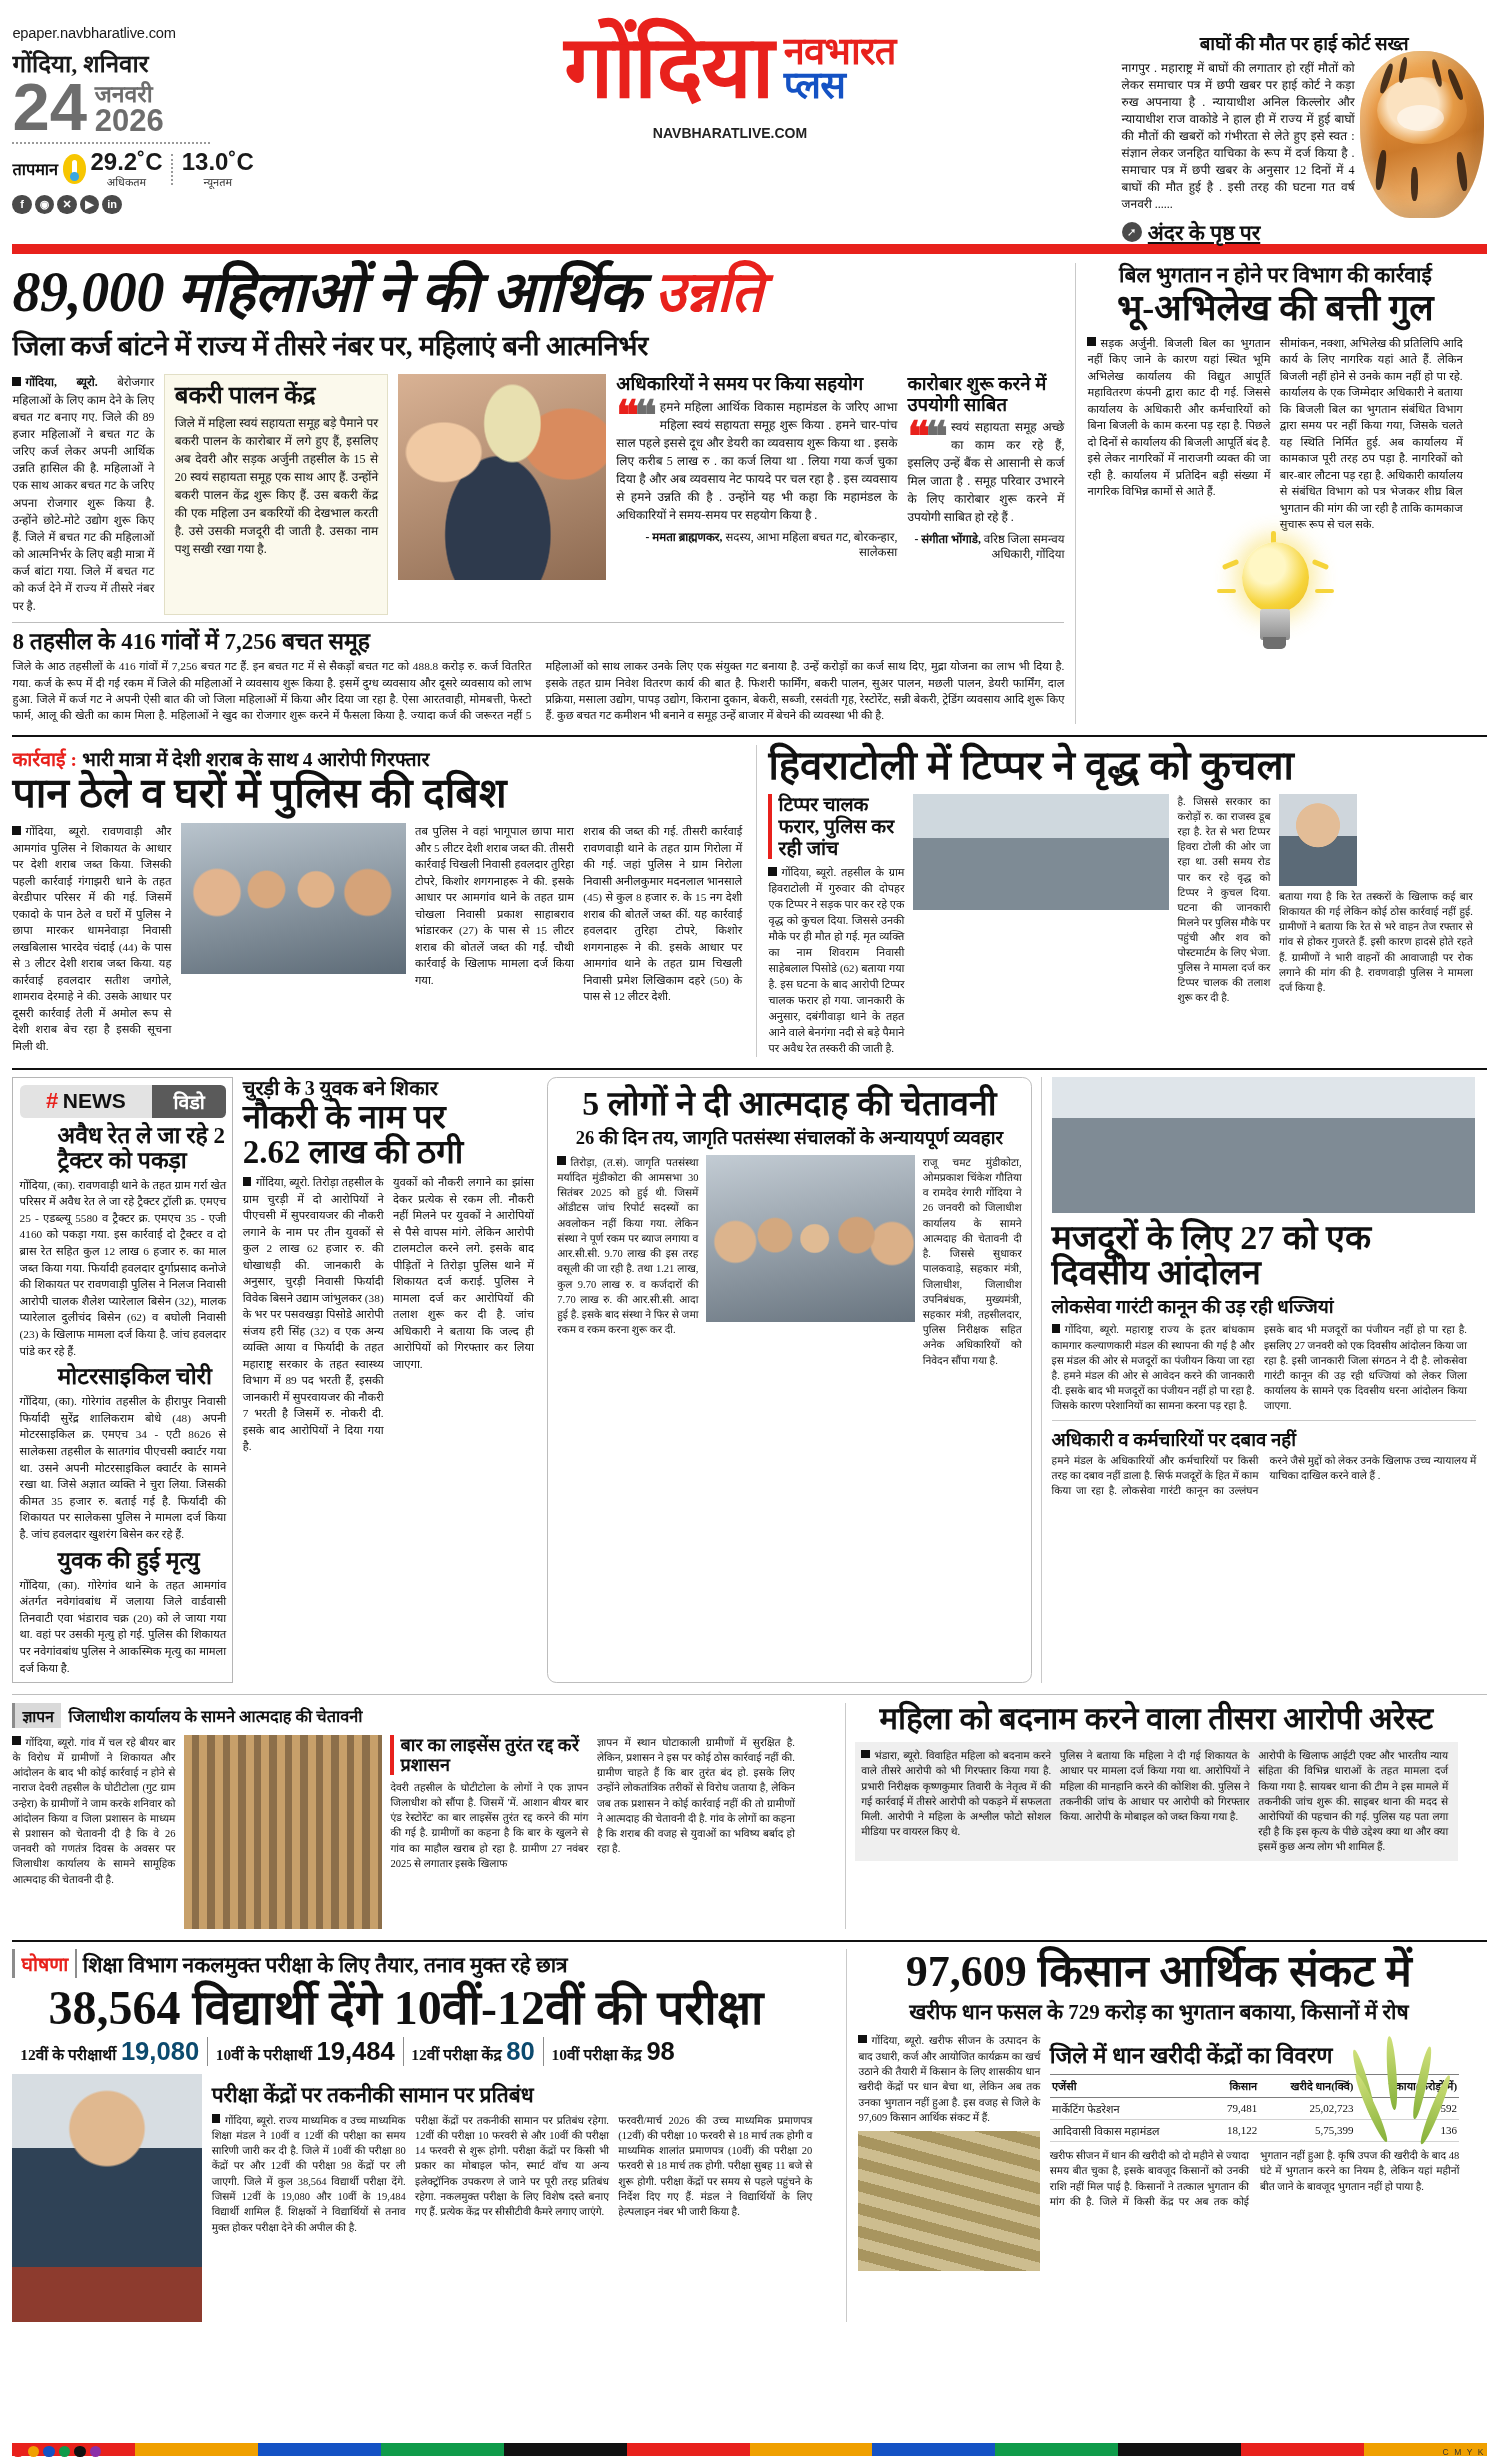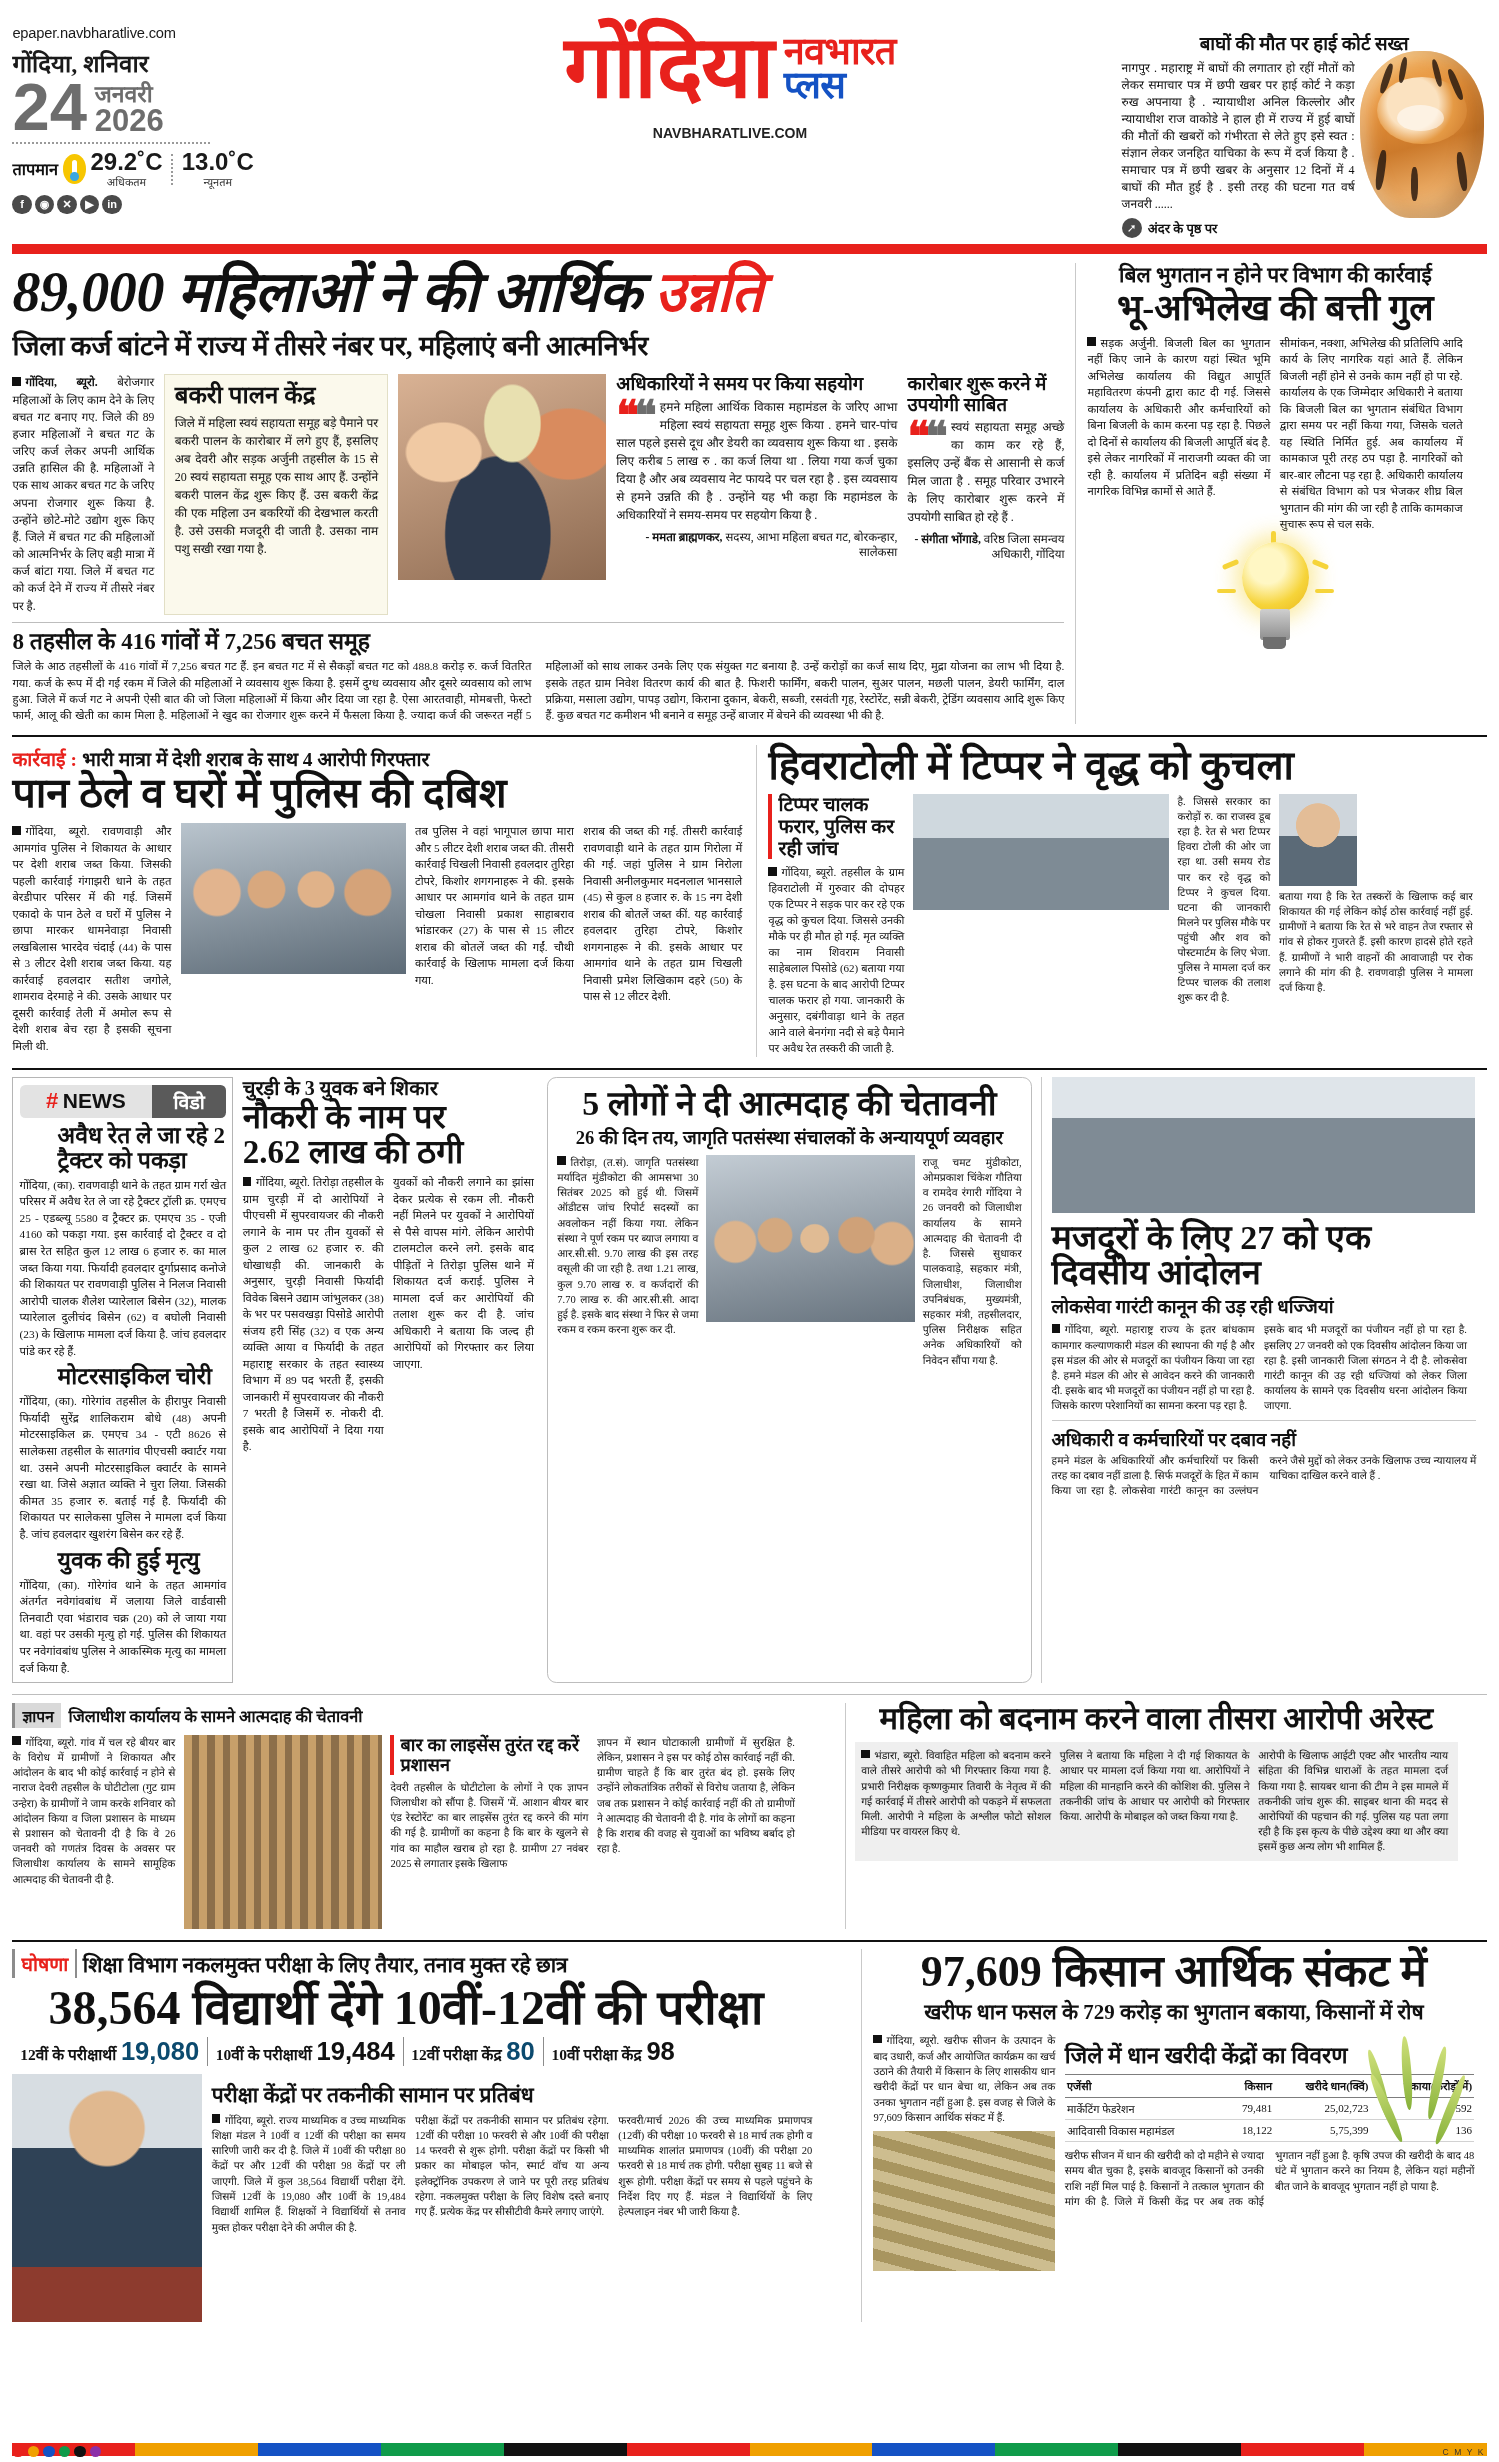--- a/index.html
+++ b/index.html
@@ -40,21 +40,21 @@
   .logo-right { text-align:left; line-height:0.9; }
   .logo-nav { font-size: 38px; font-weight:800; color:#e8211c; letter-spacing:-0.8px; }
   .logo-plus { font-size: 38px; font-weight:800; color:#1452c4; letter-spacing:-0.8px; }
   .mh-site { font-family:"Liberation Sans",sans-serif; font-size:14px; font-weight:700; margin-top:17px; color:#222; }
 
   .mh-right { width: 365px; padding-top: 18.6px; position:relative; }
   .mhr-title { font-size: 18.6px; font-weight: 700; text-align:center; line-height:1.15; }
   .mhr-body { font-size: 12px; line-height: 1.42; margin-top:6.2px; width: 233px; text-align:justify; }
   .mhr-jump { display:flex; align-items:center; gap:6.2px; margin-top:4.7px; }
   .jump-circ { width:20px;height:20px;border-radius:50%;background:#4a4a4a;color:#fff;display:flex;align-items:center;justify-content:center;font-size:11.6px;}
-  .mhr-jump-txt { font-size:13px; font-weight:700; }
+  .mhr-jump-txt { font-size:21px; font-weight:700;text-decoration:underline; }
   .tiger { position:absolute; right:3.1px; top:37px; width:124px; height:167px;
     background: linear-gradient(165deg,#f0a74e 0%,#e08b31 28%,#c9762a 52%,#e7a45c 74%,#f3c municipal 100%);
     background: linear-gradient(165deg,#f3b868 0%,#e5913a 30%,#cc7a2b 55%,#e9a861 78%,#f6d2a0 100%);
     border-radius: 48% 48% 40% 40% / 40% 40% 55% 55%;
     box-shadow: inset -11px -6.2px 20px rgba(120,60,10,.35), inset 7.8px 4.7px 15.5px rgba(255,235,200,.5);
   }
   .tiger::before{content:'';position:absolute;left:17px;top:26px;width:90px;height:67px;border-radius:50%;
     background:radial-gradient(circle at 40% 40%,#fbe2c0 0 38%,#e59a45 60%,#c9762a 100%);}
   .tiger::after{content:'';position:absolute;left:37px;top:54px;width:47px;height:26px;border-radius:50%;background:rgba(255,255,255,.55);}
   .stripe{position:absolute;background:#2b1b10;border-radius:40%;opacity:.85;}
@@ -176,21 +176,21 @@
   .badge-gray { display:inline-block; background:#d9d9d9; border-left:3.9px solid #8c8c8c; padding:1.6px 7px; font-size:15.5px; font-weight:700; }
   .s4-h { font-size:31px; font-weight:800; line-height:1.05; margin-top:3.1px;}
   .ph-bar { width:198px; height:194px; background:#7e8890;}
   .ph-bar::after{content:'';position:absolute;inset:0;background:
     repeating-linear-gradient(90deg,#c7a06a 0 7.8px,#8c6f4a 7.8px 15.5px),
     linear-gradient(180deg,rgba(255,255,255,.3),rgba(0,0,0,.45));}
   .s4-h2 { font-size:31px; font-weight:800; line-height:1.05; text-align:center;}
   .graybg { background:#efefef; }
 
   
-  .sec5 { display:flex; gap:26px; margin-top:11px; border-top:2.3px solid #111; padding-top:7.8px;}
+  .sec5 { display:flex; gap:11px; margin-top:11px; border-top:2.3px solid #111; padding-top:7.8px;}
   .s5-left { width: 823px; }
   .ann-row { display:flex; align-items:center; gap:6.2px;}
   .ann-red { border-left:3.9px solid #8c8c8c; border-right:2.3px solid #8c8c8c; padding:0.8px 6.2px; color:#e8211c; font-size:19.4px; font-weight:800;}
   .ann-txt { font-size:21px; font-weight:700; }
   .s5-h1 { font-size:48px; font-weight:800; line-height:1.03; margin-top:4.7px;margin-left:36px;}
   .stats-row { display:flex; align-items:baseline; gap:0; margin-top:4.7px; flex-wrap:nowrap;}
   .stat { display:flex; align-items:baseline; gap:4.7px; padding:0 7.8px; border-right:1.6px solid #8c8c8c; }
   .stat:last-child { border-right:none; }
   .stat .lbl { font-size:15.5px; font-weight:700;}
   .stat .num { font-family:"Liberation Sans",sans-serif; font-size:25.6px; font-weight:800; color:#111;}

